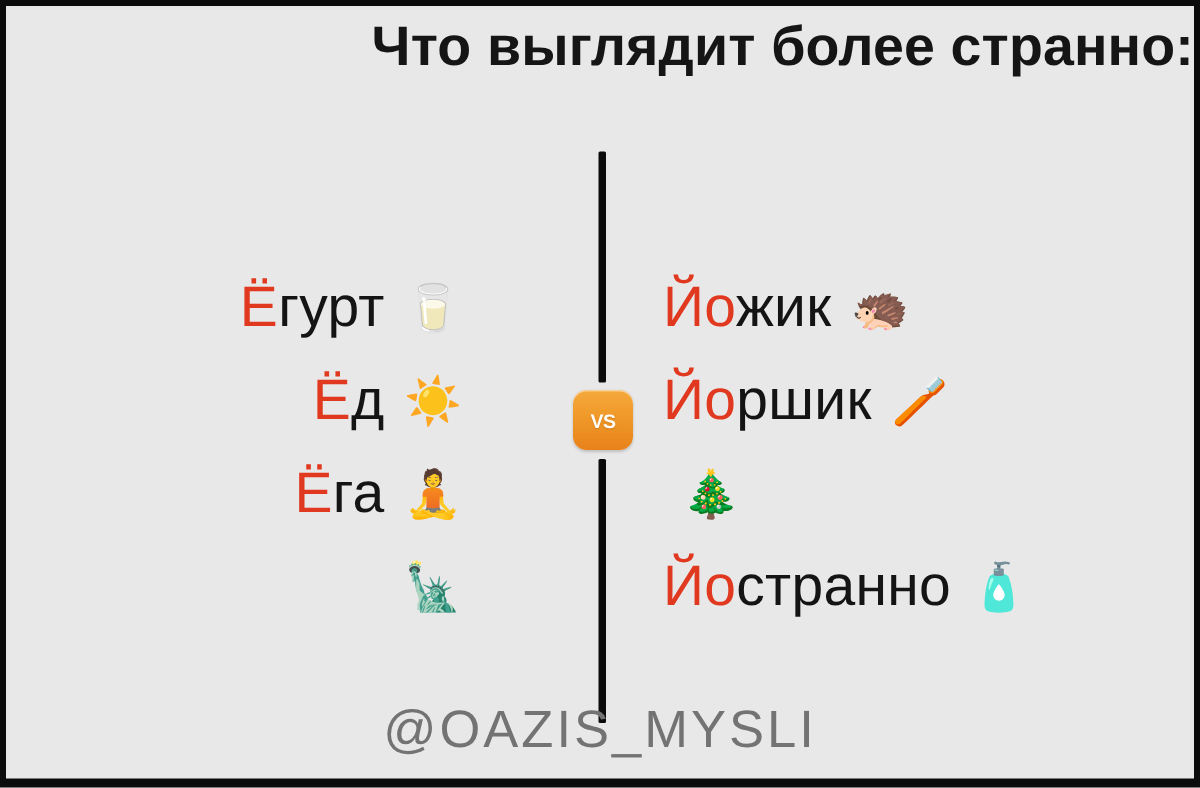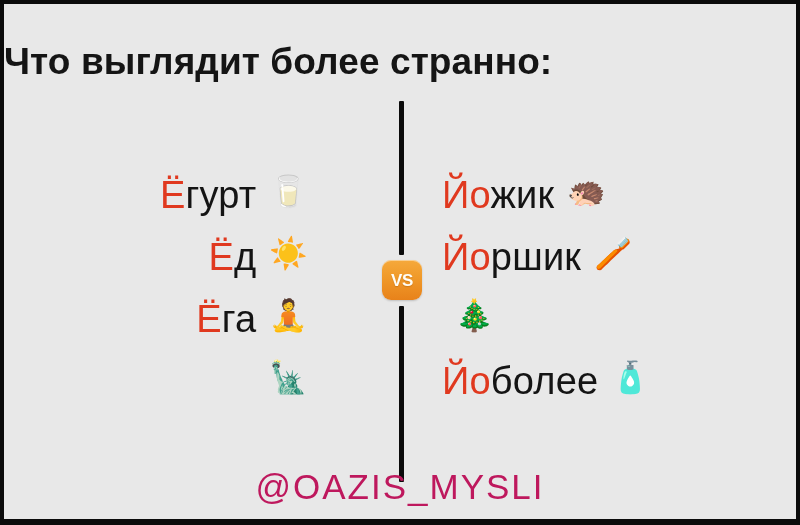--- a/index.html
+++ b/index.html
@@ -24,24 +24,24 @@
     border-bottom: 6px solid #0b0b0b;
     border-left: 4px solid #0b0b0b;
     border-right: 4px solid #0b0b0b;
     background: #e8e8e8;
     overflow: hidden;
   }
 
   
   .title {
     position: absolute;
-    top: 37px;
+    top: 6px;
     left: 0;
     width: 792px;
-    text-align: left;
+    text-align: right;
     font-size: 37px;
     font-weight: 600;
     letter-spacing: 0.1px;
     color: #151515;
     white-space: nowrap;
   }
 
   
   .divider-top,
   .divider-bottom {
@@ -64,21 +64,21 @@
     border-radius: 9px;
     background: linear-gradient(180deg, #f5a93c 0%, #f09a2a 42%, #e8821a 100%);
     box-shadow: inset 0 1px 0 rgba(255,255,255,0.45),
                 0 1px 2px rgba(0,0,0,0.18);
     display: flex;
     align-items: center;
     justify-content: center;
   }
   .vs-badge span {
     color: #fffdf6;
-    font-size: 17px;
+    font-size: 13px;
     font-weight: 700;
     letter-spacing: -0.3px;
     line-height: 1;
     text-shadow: 0 1px 1px rgba(150,80,0,0.35);
   }
 
   
   .columns {
     position: absolute;
     top: 172px;
@@ -93,20 +93,21 @@
     height: 260px;
   }
   .col-left  { left: 2px; }
   .col-right { left: 404px; }
 
   .row {
     position: absolute;
     width: 100%;
     height: 58px;
     display: flex;
+    align-items: center;
     white-space: nowrap;
   }
   .col-left  .row { justify-content: flex-end; padding-right: 78px; box-sizing: border-box; }
   .col-right .row { justify-content: flex-start; padding-left: 34px; box-sizing: border-box; }
 
   .row-0 { top: 0px;   }
   .row-1 { top: 62px;  }
   .row-2 { top: 124px; }
   .row-3 { top: 186px; }
 
@@ -131,21 +132,21 @@
   
   .watermark {
     position: absolute;
     top: 463px;
     left: 0;
     width: 792px;
     text-align: center;
     font-size: 35px;
     font-weight: 400;
     letter-spacing: 2px;
-    color: #be185d;
+    color: #737373;
     white-space: nowrap;
   }
 </style>
 </head>
 <body>
 
 <div class="meme-frame">
 
   <div class="title">Что выглядит более странно:</div>
 
@@ -191,21 +192,21 @@
       <div class="row row-0">
         <span class="word"><span class="hl">Йо</span><span>жик</span></span>
         <span class="emoji">🦔</span>
       </div>
 
       <div class="row row-2">
         <span class="emoji">🎄</span>
       </div>
 
       <div class="row row-3">
-        <span class="word"><span class="hl">Йо</span><span>более</span></span>
+        <span class="word"><span class="hl">Йо</span><span>странно</span></span>
         <span class="emoji">🧴</span>
       </div>
 
     </div>
 
   </div>
 
   <div class="watermark">@OAZIS_MYSLI</div>
 
 </div>

